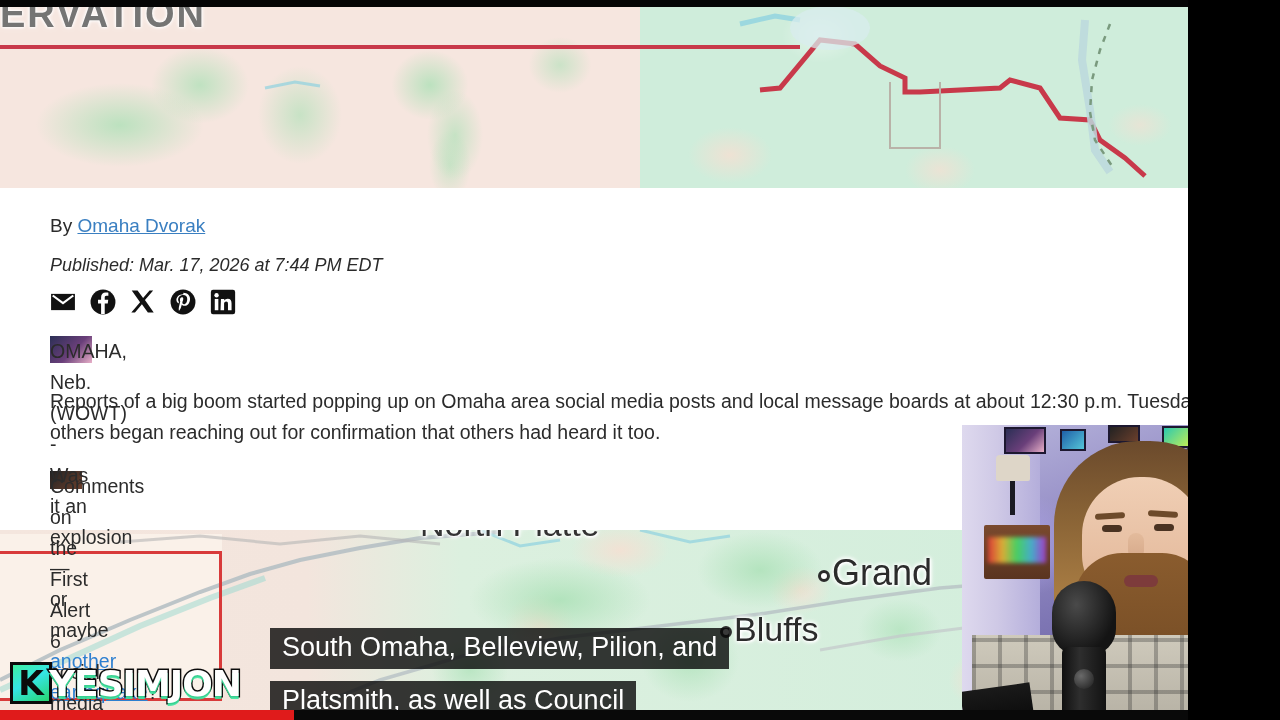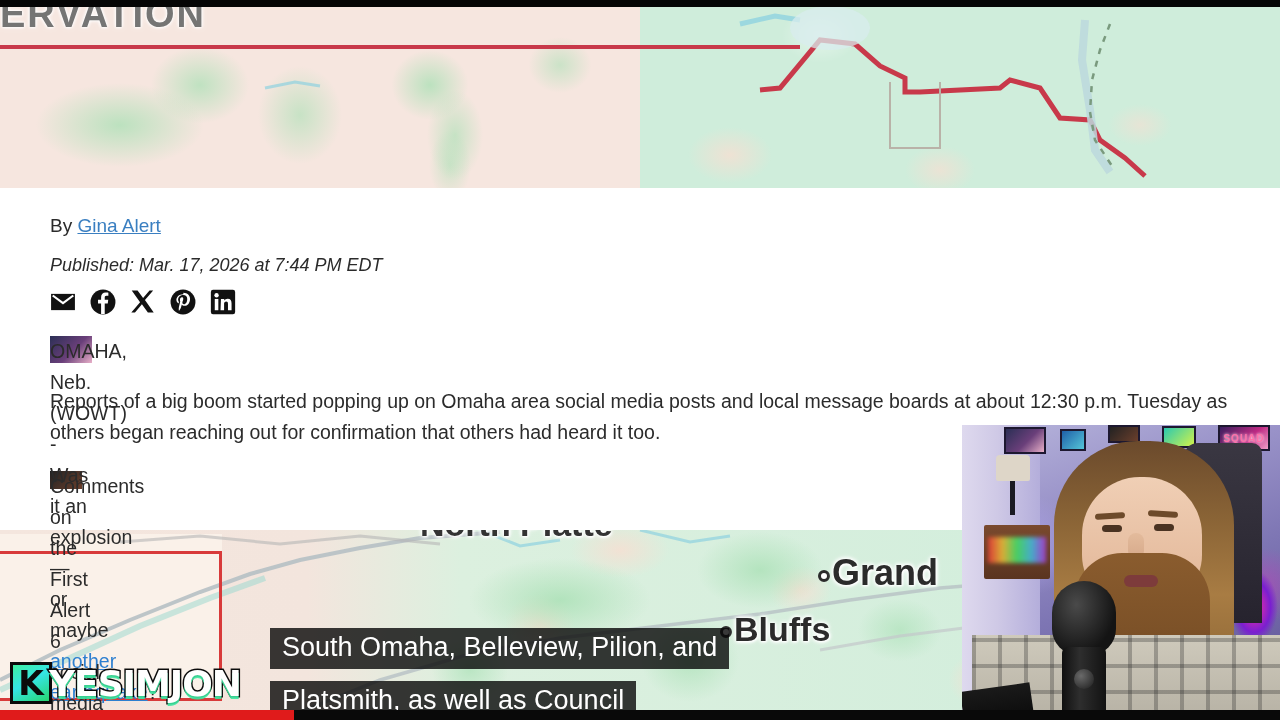--- a/index.html
+++ b/index.html
@@ -1,21 +1,21 @@
 <!DOCTYPE html>
 <html><head>
 <meta charset="utf-8">
 <style>
   * { margin:0; padding:0; box-sizing:border-box; }
   html, body {
     width:1280px; height:720px; overflow:hidden;
     background:#000;
     font-family:"Liberation Sans", sans-serif;
   }
-  #stage { position:relative; width:1280px; height:720px; overflow:hidden; background:#d946ef; }
+  #stage { position:relative; width:1188px; height:720px; overflow:hidden; background:#d946ef; }
 
   
   .letterbox-top { position:absolute; left:0; top:0; width:1280px; height:7px; background:#050505; z-index:40; }
 
   
   .map-top {
     position:absolute; left:0; top:5px; width:1280px; height:183px;
     background:
       radial-gradient(ellipse 120px 60px at 120px 120px, rgba(168,224,180,.75), rgba(168,224,180,0) 70%),
       radial-gradient(ellipse 70px 55px at 200px 80px, rgba(168,224,180,.7), rgba(168,224,180,0) 70%),
@@ -98,21 +98,21 @@
     background:#faf1e9;
   }
   .red-box {
     position:absolute; left:-4px; top:551px; width:226px; height:150px; z-index:8;
     border:3px solid #d83a3a; border-left:none;
   }
   svg.map-vec-bot { position:absolute; left:0; top:530px; width:1280px; height:182px; z-index:7; }
 
   .lbl-map {
     position:absolute; z-index:9; color:#2b2b2b; white-space:nowrap;
-    font-family:"Liberation Sans", sans-serif; font-weight:700;
+    font-family:"Liberation Sans", sans-serif; font-weight:400;
     text-shadow:0 0 4px #fff, 0 0 4px #fff, 0 0 6px #fff, 1px 1px 2px #fff;
   }
   .lbl-northplatte { left:420px; top:505px; font-size:34px; color:#333; }
   .lbl-grand { left:818px; top:552px; font-size:36px; }
   .lbl-kearney { left:720px; top:610px; font-size:34px; }
   .mdot {
     display:inline-block; width:12px; height:12px; border-radius:50%;
     border:3px solid #2b2b2b; background:#fff; vertical-align:3px; margin-right:2px;
   }
 
@@ -244,21 +244,21 @@
     <path d="M1110 24 L1100 50 L1092 80 L1090 112 L1095 140 L1112 166" fill="none" stroke="#7a9a7e" stroke-width="2.5" stroke-dasharray="6 7"></path>
     <path d="M740 24 L775 16 L800 20" fill="none" stroke="#8fd2e0" stroke-width="5" opacity=".8"></path>
     <path d="M265 88 L295 82 L320 86" fill="none" stroke="#8fd2e0" stroke-width="3" opacity=".7"></path>
     <ellipse cx="830" cy="28" rx="40" ry="22" fill="#d8ecee" opacity=".75"></ellipse>
   </svg>
 
 
   <div class="article">
 
     <div class="byline">
-      <span>By </span><a class="author" href="#">Gina Alert</a>
+      <span>By </span><a class="author" href="#">Omaha Dvorak</a>
     </div>
 
     <div class="published">Published: Mar. 17, 2026 at 7:44 PM EDT</div>
 
     <div class="social-row">
       <svg class="ico" viewBox="0 0 24 24">
         <rect x="1" y="4.5" width="22" height="15" fill="#111"></rect>
         <path d="M2.5 6 L12 13 L21.5 6" fill="none" stroke="#fff" stroke-width="2"></path>
       </svg>
       <svg class="ico" viewBox="0 0 24 24">

